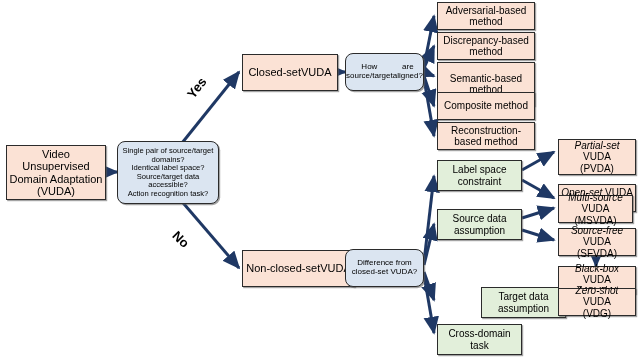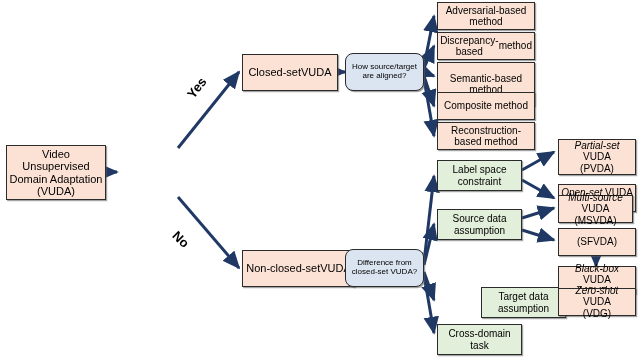--- a/index.html
+++ b/index.html
@@ -101,49 +101,56 @@
       <path d="M522,302 L554,302"></path>
     </g>
   </svg>
 
   <div class="node pink fs11" style="left:6px; top:145px; width:100px; height:55px; flex-direction:column;">
     <span>Video Unsupervised</span>
     <span>Domain Adaptation</span>
     <span>(VUDA)</span>
   </div>
 
+  <div class="node blue fs75" style="left:117px; top:141px; width:102px; height:63px; flex-direction:column;">
+    <span>Single pair of source/target</span>
+    <span>domains?</span>
+    <span>Identical label space?</span>
+    <span>Source/target data accessible?</span>
+    <span>Action recognition task?</span>
+  </div>
 
   <div class="edge-label" id="yes-label">Yes</div>
   <div class="edge-label" id="no-label">No</div>
 
   <div class="node pink fs11" style="left:242px; top:54px; width:96px; height:37px; flex-direction:row;">
     <span>Closed-set</span>
     <span>VUDA</span>
   </div>
 
   <div class="node pink fs11" style="left:242px; top:250px; width:113px; height:37px; flex-direction:row;">
     <span>Non-closed-set</span>
     <span>VUDA</span>
   </div>
 
-  <div class="node blue fs8" style="left:345px; top:53px; width:79px; height:38px; flex-direction:column;">
+  <div class="node blue fs8" style="left:345px; top:53px; width:79px; height:38px; flex-direction:row;">
     <span>How source/target</span>
     <span>are aligned?</span>
   </div>
 
   <div class="node blue fs8" style="left:345px; top:249px; width:79px; height:38px; flex-direction:column;">
     <span>Difference from</span>
     <span>closed-set VUDA?</span>
   </div>
 
   <div class="node pink fs9" style="left:437px; top:2px; width:98px; height:28px; flex-direction:column;">
     <span>Adversarial-based</span>
     <span>method</span>
   </div>
-  <div class="node pink fs9" style="left:437px; top:32px; width:98px; height:28px; ">
+  <div class="node pink fs9" style="left:437px; top:32px; width:98px; height:28px; flex-direction:column;">
     <span>Discrepancy-based</span>
     <span>method</span>
   </div>
   <div class="node pink fs9" style="left:437px; top:62px; width:98px; height:44px; flex-direction:column;">
     <span>Semantic-based</span>
     <span>method</span>
   </div>
   <div class="node pink fs9" style="left:437px; top:92px; width:98px; height:28px; flex-direction:column;">
     <span>Composite method</span>
   </div>
@@ -181,20 +188,23 @@
     </span>
     <span>(OSVDA)</span>
   </div>
   <div class="node pink fs9" style="left:558px; top:195px; width:75px; height:28px; flex-direction:column;">
     <span>
       <span class="ital">Multi-source</span><span> VUDA</span>
     </span>
     <span>(MSVDA)</span>
   </div>
   <div class="node pink fs9" style="left:558px; top:228px; width:78px; height:28px; flex-direction:column;">
+    <span>
+      <span class="ital">Source-free</span><span> VUDA</span>
+    </span>
     <span>(SFVDA)</span>
   </div>
   <div class="node pink fs9" style="left:558px; top:266px; width:78px; height:28px; flex-direction:column;text-align:center;">
     <span>
       <span class="ital">Black-box</span><span> VUDA</span>
     </span>
     <span>(MSVDA)</span>
   </div>
   <div class="node pink fs9" style="left:558px; top:288px; width:78px; height:28px; flex-direction:column;">
     <span>

